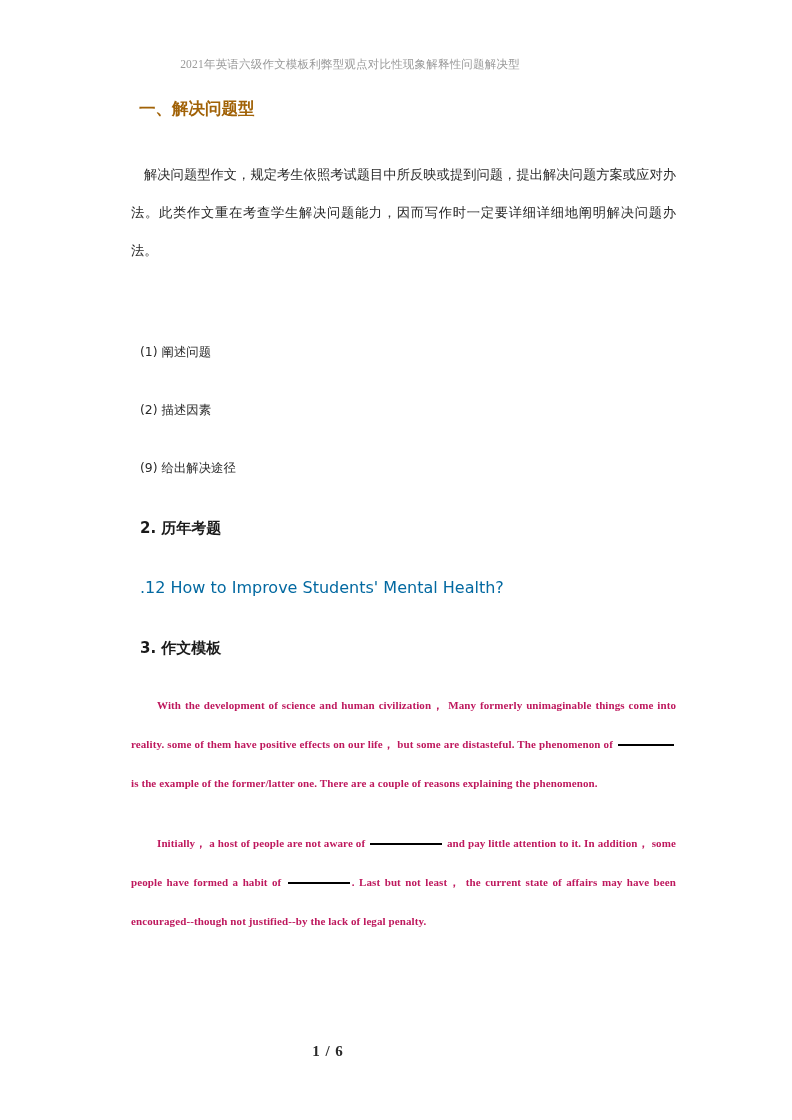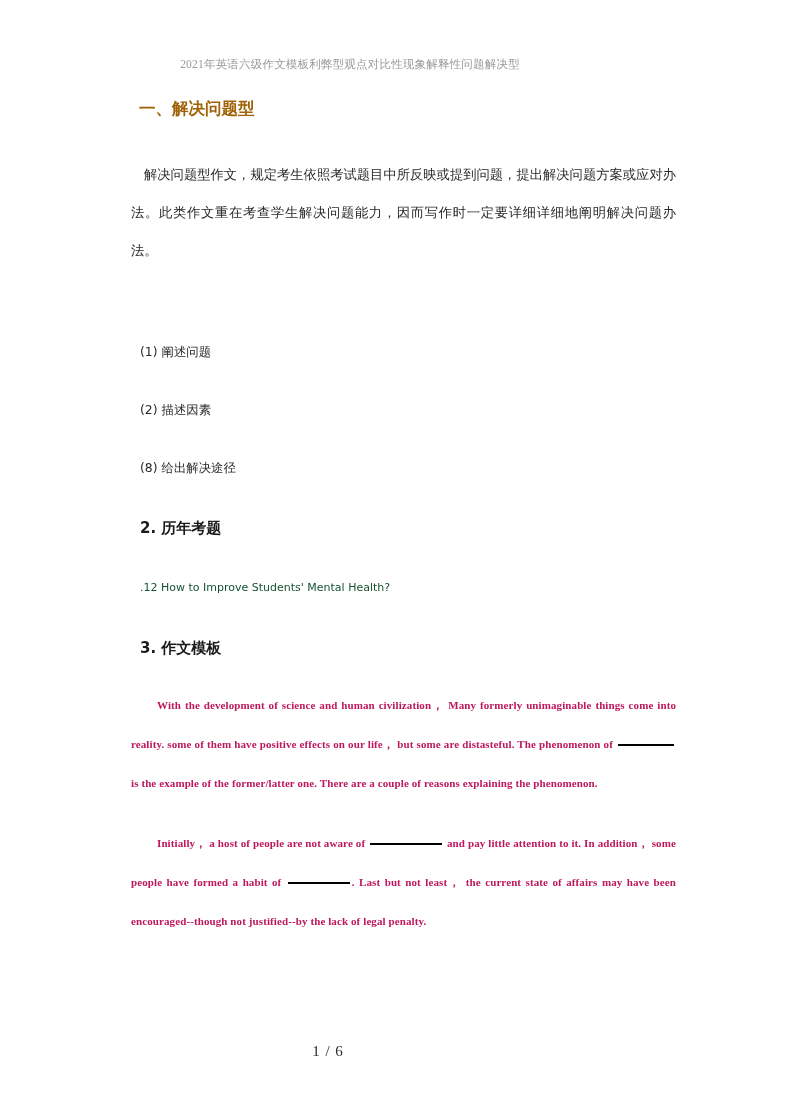--- a/index.html
+++ b/index.html
@@ -70,22 +70,22 @@
   }
   .list-item {
     font-family: "DejaVu Sans", "Liberation Sans", sans-serif;
     font-size: 12.4px;
     color: #2a2a2a;
     line-height: 20px;
     margin: 0 0 0 9px;
   }
   .exam-item {
     font-family: "DejaVu Sans", "Liberation Sans", sans-serif;
-    font-size: 11px;
-    color: #14532d;
+    font-size: 16px;
+    color: #0369a1;
     line-height: 20px;
     margin: 0 0 0 9px;
   }
   .body-en {
     font-family: "Liberation Serif", "DejaVu Serif", serif;
     font-size: 11px;
     font-weight: bold;
     color: #be185d;
     line-height: 38px;
     margin: 0;
@@ -113,20 +113,21 @@
   .doc-footer {
     position: absolute;
     bottom: 60px;
     left: 0;
     width: 656px;
     text-align: center;
     font-family: "Liberation Serif", "DejaVu Serif", serif;
     font-size: 15px;
     color: #2a2a2a;
     letter-spacing: 1px;
+    font-weight: bold;
   }
 </style>
 </head>
 <body>
 
 <div class="page">
 
   <div class="doc-header">2021年英语六级作文模板利弊型观点对比性现象解释性问题解决型</div>
 
   <div class="content">
@@ -143,21 +144,21 @@
     <div class="spacer-38"></div>
 
     <p class="list-item">(1) 阐述问题</p>
 
     <div class="spacer-38"></div>
 
     <p class="list-item">(2) 描述因素</p>
 
     <div class="spacer-38"></div>
 
-    <p class="list-item">(8) 给出解决途径</p>
+    <p class="list-item">(9) 给出解决途径</p>
 
     <div class="spacer-38"></div>
 
     <h2 class="h-sub">2. 历年考题</h2>
 
     <div class="spacer-38"></div>
 
     <p class="exam-item">.12 How to Improve Students' Mental Health?</p>
 
     <div class="spacer-38"></div>

